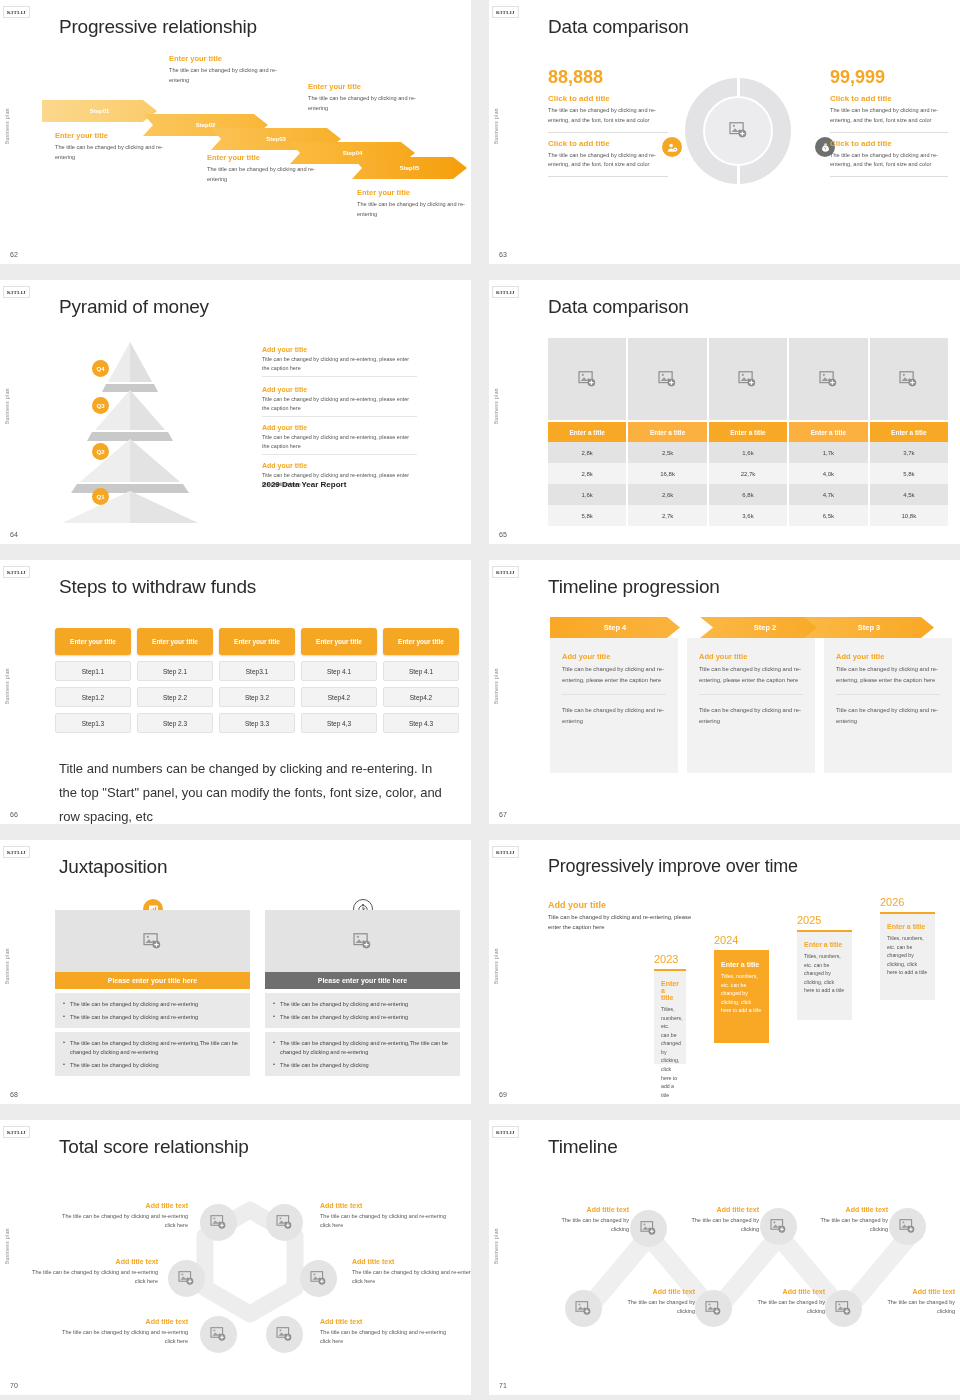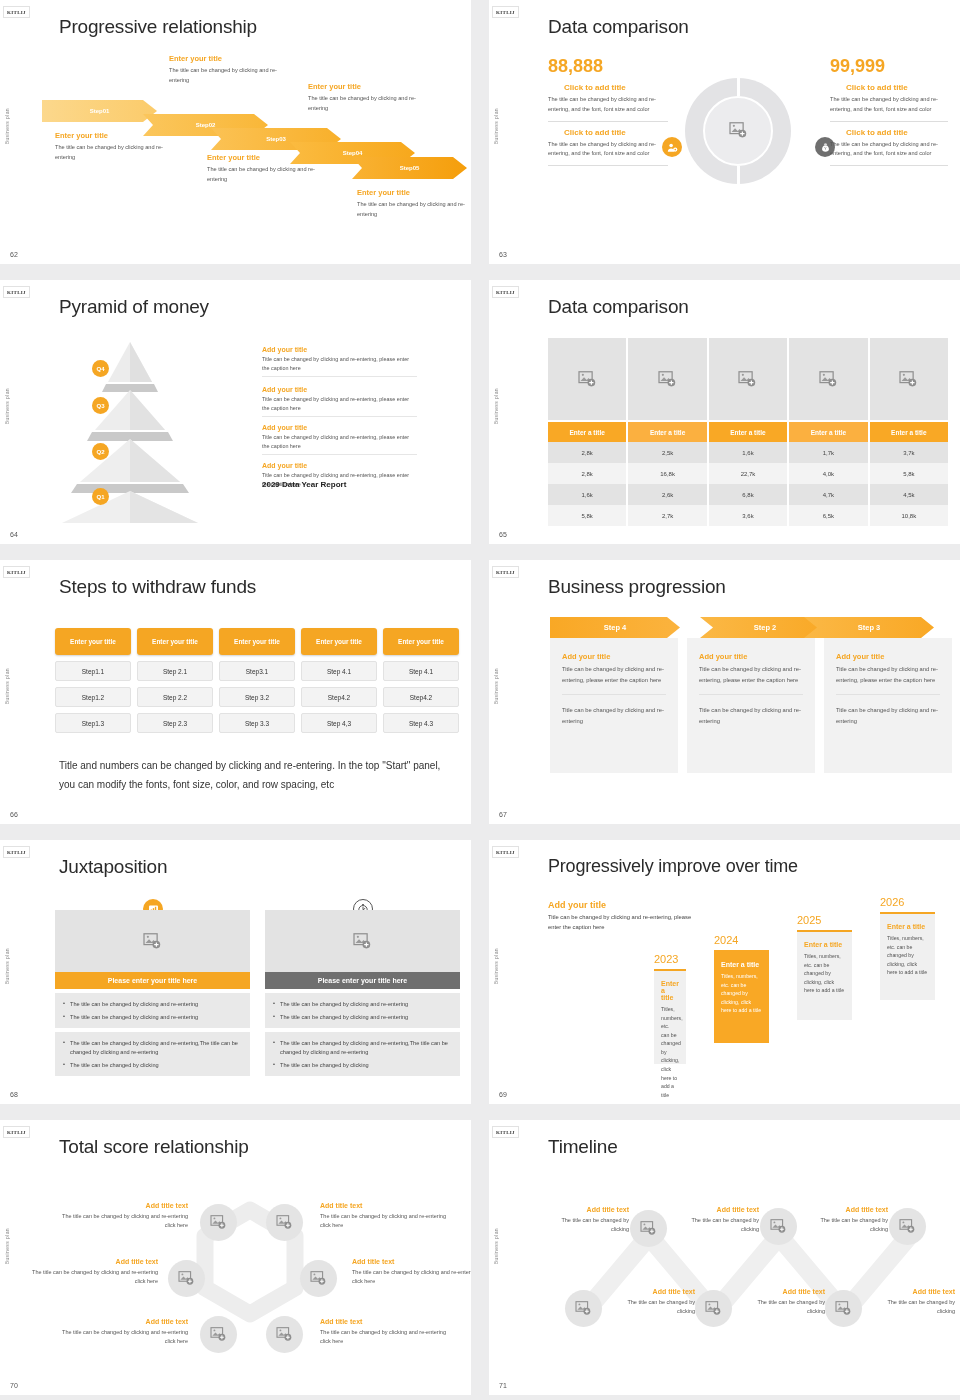--- a/index.html
+++ b/index.html
@@ -25,23 +25,23 @@
            clip-path: polygon(0 0, calc(100% - 14px) 0, 100% 50%, calc(100% - 14px) 100%, 0 100%, 10px 50%); }
   .arrow.first { clip-path: polygon(0 0, calc(100% - 14px) 0, 100% 50%, calc(100% - 14px) 100%, 0 100%); }
   .s62-t { position:absolute; width:110px; }
   .s62-t .h { font-size:7.5px; color:#f5a623; font-weight:bold; margin-bottom:3px; }
   .s62-t .p { font-size:5.6px; color:#555; line-height:1.75; }
 
   
   .ring-outer { position:absolute; left:196px; top:78px; width:106px; height:106px; border-radius:50%; background:#e3e3e5; }
   .ring-gapv { position:absolute; background:#fff; }
   .ring-inner { position:absolute; left:214px; top:96px; width:70px; height:70px; border-radius:50%; background:#ececee; border:2px solid #fff; }
-  .bigno { font-size:18px; font-weight:bold; color:#f5a623; }
+  .bigno { font-size:18px; font-weight:bold; color:#f5a623;margin-top:11px; }
   .s63-blk { font-size:5.6px; color:#555; line-height:1.75; }
-  .s63-h { font-size:8px; color:#f5a623; font-weight:bold; margin:6px 16px 3px; }
+  .s63-h { font-size:8px; color:#f5a623; font-weight:bold; margin:6px 0 3px; }
   .rule { border-bottom:1px solid #ddd; margin-top:6px; }
   .badge { position:absolute; width:20px; height:20px; border-radius:50%; display:flex; align-items:center; justify-content:center;
            font-size:8px; color:#fff; box-shadow:0 0 0 2px #fff; }
 
   
   .pyr { position:absolute; left:30px; top:60px; width:200px; height:185px; }
   .qdot { position:absolute; width:17px; height:17px; border-radius:50%; background:#f5a623; color:#fff;
           font-size:6px; font-weight:bold; display:flex; align-items:center; justify-content:center; }
   .s64-item { position:absolute; left:262px; width:155px; }
   .s64-item .h { font-size:7px; color:#f5a623; font-weight:bold; }
@@ -61,21 +61,21 @@
   .tbl .dcell { height:21px; font-size:6px; color:#444; display:flex; align-items:center; justify-content:center; }
   .tbl .drow.odd .dcell { background:#e3e3e3; }
   .tbl .drow.even .dcell { background:#f3f3f3; }
 
   
   .s66-col { position:absolute; width:76px; }
   .s66-head { height:27px; background:#f5a623; border-radius:3px; color:#fff; font-size:6.5px; font-weight:bold;
               display:flex; align-items:center; justify-content:center; box-shadow:0 1px 2px rgba(0,0,0,.18); }
   .s66-cell { height:20px; margin-top:6px; background:#f3f3f3; border:1px solid #e2e2e2; border-radius:2px;
               font-size:6.5px; color:#333; display:flex; align-items:center; justify-content:center; }
-  .s66-note { position:absolute; left:59px; top:197px; width:390px; font-size:10px; color:#333; line-height:1.85; }
+  .s66-note { position:absolute; left:59px; top:197px; width:390px; font-size:13px; color:#333; line-height:1.85; }
 
   
   .s67-arrow { position:absolute; height:21px; display:flex; align-items:center; justify-content:center; color:#fff;
                font-size:7.5px; font-weight:bold; top:57px; }
   .s67-box { position:absolute; top:78px; width:128px; height:135px; background:#f2f2f2; padding:14px 12px; }
   .s67-box .h { font-size:7.5px; color:#f5a623; font-weight:bold; margin-bottom:3px; }
   .s67-box .p { font-size:5.8px; color:#555; line-height:1.85; }
   .s67-box .sep { border-bottom:1px solid #e1e1e1; margin:9px 0 10px; }
 
   
@@ -420,21 +420,21 @@
       <div class="s66-note">Title and numbers can be changed by clicking and re-entering. In the top "Start" panel, you can modify the fonts, font size, color, and row spacing, etc</div>
 
       <div class="pagenum">66</div>
     </div>
   </div>
 
   <div class="cell right r3">
     <div class="slide">
       <div class="logo">KITLIJ</div>
       <div class="sidelabel">Business plan</div>
-      <div class="title">Business progression</div>
+      <div class="title">Timeline progression</div>
 
       <div class="s67-arrow" style="left:61px; width:130px; background:linear-gradient(90deg,#f9a825,#fbb33e); clip-path:polygon(0 0, calc(100% - 13px) 0, 100% 50%, calc(100% - 13px) 100%, 0 100%);">
           <span>Step 4</span>
         </div>
       <div class="s67-arrow" style="left:211px; width:130px; background:linear-gradient(90deg,#fbb845,#f9a825); clip-path:polygon(0 0, calc(100% - 13px) 0, 100% 50%, calc(100% - 13px) 100%, 0 100%, 13px 50%);">
           <span>Step 2</span>
         </div>
       <div class="s67-arrow" style="left:315px; width:130px; background:linear-gradient(90deg,#fbb845,#f9a825); clip-path:polygon(0 0, calc(100% - 13px) 0, 100% 50%, calc(100% - 13px) 100%, 0 100%, 13px 50%);">
           <span>Step 3</span>
         </div>

